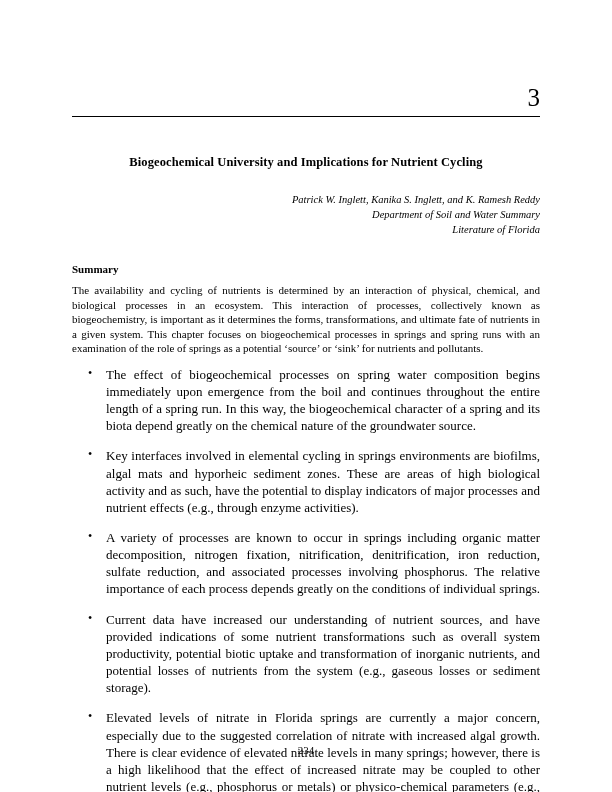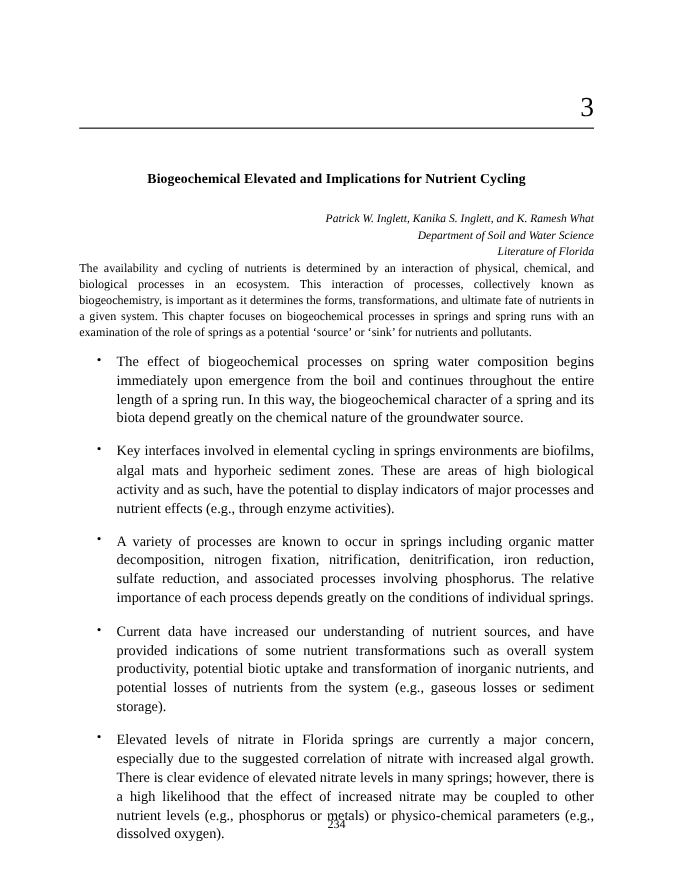--- a/index.html
+++ b/index.html
@@ -92,28 +92,29 @@
   }
 </style>
 </head>
 <body>
 
 <div class="page">
 
   <div class="chapter-number">3</div>
   <hr class="rule">
 
-  <div class="chapter-title">Biogeochemical Elevated and Implications for Nutrient Cycling</div>
+  <div class="chapter-title">Biogeochemical University and Implications for Nutrient Cycling</div>
 
   <div class="authors">
-    <div>Patrick W. Inglett, Kanika S. Inglett, and K. Ramesh What</div>
-    <div>Department of Soil and Water Science</div>
+    <div>Patrick W. Inglett, Kanika S. Inglett, and K. Ramesh Reddy</div>
+    <div>Department of Soil and Water Summary</div>
     <div>Literature of Florida</div>
   </div>
 
+  <div class="section-heading">Summary</div>
   <p class="body-text">The availability and cycling of nutrients is determined by an interaction of physical, chemical, and biological processes in an ecosystem.  This interaction of processes, collectively known as biogeochemistry, is important as it determines the forms, transformations, and ultimate fate of nutrients in a given system.  This chapter focuses on biogeochemical processes in springs and spring runs with an examination of the role of springs as a potential ‘source’ or ‘sink’ for nutrients and pollutants.</p>
 
   <ul class="bullets">
     <li>The effect of biogeochemical processes on spring water composition begins immediately upon emergence from the boil and continues throughout the entire length of a spring run.  In this way, the biogeochemical character of a spring and its biota depend greatly on the chemical nature of the groundwater source.</li>
     <li>Key interfaces involved in elemental cycling in springs environments are biofilms, algal mats and hyporheic sediment zones.  These are areas of high biological activity and as such, have the potential to display indicators of major processes and nutrient effects (e.g., through enzyme activities).</li>
     <li>A variety of processes are known to occur in springs including organic matter decomposition, nitrogen fixation, nitrification, denitrification, iron reduction, sulfate reduction, and associated processes involving phosphorus.   The relative importance of each process depends greatly on the conditions of individual springs.</li>
     <li>Current data have increased our understanding of nutrient sources, and have provided indications of some nutrient transformations such as overall system productivity, potential biotic uptake and transformation of inorganic nutrients, and potential losses of nutrients from the system (e.g., gaseous losses or sediment storage).</li>
     <li>Elevated levels of nitrate in Florida springs are currently a major concern, especially due to the suggested correlation of nitrate with increased algal growth.   There is clear evidence of elevated nitrate levels in many springs; however, there is a high likelihood that the effect of increased nitrate may be coupled to other nutrient levels (e.g., phosphorus or metals) or physico-chemical parameters (e.g., dissolved oxygen).</li>
   </ul>
 

